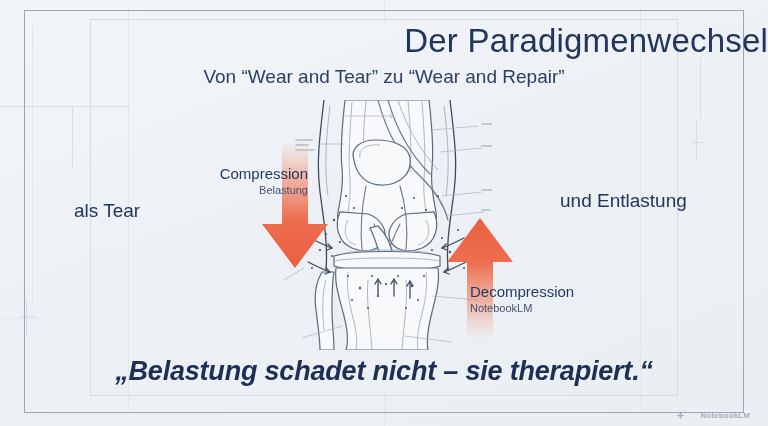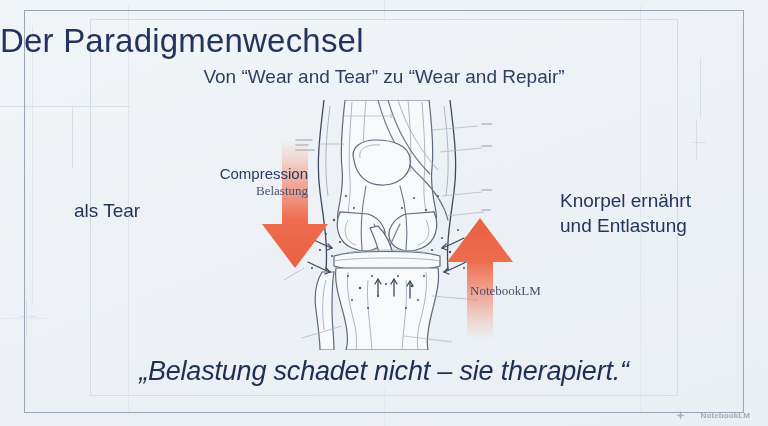--- a/index.html
+++ b/index.html
@@ -20,21 +20,21 @@
   .faint{background:#d7dee6;}
   .vfaint{background:#e2e7ed;}
 
   .frame{position:absolute;left:24px;top:10px;right:24px;bottom:13px;
          border:1.4px solid #9aa6b4;}
   .frame2{position:absolute;left:90px;top:19px;right:90px;bottom:30px;
          border:1px solid #d5dce4;}
 
   
   .title{
-    position:absolute;left:0;right:0;top:22px;text-align:left;
+    position:absolute;left:0;right:0;top:22px;text-align:right;
     font-size:33px;font-weight:400;color:#23355c;letter-spacing:.2px;
   }
   .subtitle{
     position:absolute;left:0;right:0;top:66px;text-align:center;
     font-size:19px;font-weight:400;color:#2b3f63;
   }
 
   
   .knee{position:absolute;left:282px;top:100px;width:210px;height:250px;}
   .knee svg{width:100%;height:100%;display:block;}
@@ -46,28 +46,28 @@
   .arw-down{left:258px;top:140px;width:74px;height:130px;}
   .arw-up{left:443px;top:218px;width:74px;height:122px;}
 
   
   .lbl{position:absolute;color:#22355c;}
   .lbl-left{left:74px;top:198px;width:160px;font-size:19px;line-height:25px;}
   .lbl-right{left:560px;top:188px;width:175px;font-size:19px;line-height:25px;}
 
   .cap{position:absolute;}
   .cap .big{font-size:15px;color:#253a60;line-height:18px;}
-  .cap .small{font-size:13px;color:#44526d;line-height:15px;font-family:Liberation Serif, serif;}
+  .cap .small{font-size:11px;color:#44526d;line-height:15px;}
   .cap-compression{left:178px;top:165px;width:130px;text-align:right;}
   .cap-decompression{left:470px;top:283px;width:150px;text-align:left;}
 
   
   .quote{
     position:absolute;left:0;right:0;top:356px;text-align:center;
-    font-size:27px;font-weight:400;font-style:italic;color:#1d2f55;
+    font-size:27px;font-weight:700;font-style:italic;color:#1d2f55;
     letter-spacing:-.2px;
   }
 
   
   .wm{position:absolute;right:18px;bottom:6px;display:flex;align-items:center;
       gap:16px;opacity:.45;}
   .wm-txt{font-size:8px;color:#4d5663;font-weight:600;letter-spacing:.1px;}
   .wm svg{display:block;}
 </style>
 </head>
@@ -267,30 +267,30 @@
       </defs>
       <path d="M37 0 L70 44 L50 44 L50 122 L24 122 L24 44 L4 44 Z" fill="url(#gup)"></path>
     </svg>
   </div>
 
   <div class="lbl lbl-left">
     <div>als Tear</div>
   </div>
 
   <div class="lbl lbl-right">
-    <div>Knorpel ernährt</div>
     <div>und Entlastung</div>
   </div>
 
   <div class="cap cap-compression">
     <div class="big">Compression</div>
     <div class="small">Belastung</div>
   </div>
 
   <div class="cap cap-decompression">
+    <div class="big">Decompression</div>
     <div class="small">NotebookLM</div>
   </div>
 
   <div class="quote">„Belastung schadet nicht – sie therapiert.“</div>
 
   <div class="wm">
     <span>
       <svg width="9" height="9" viewBox="0 0 12 12" xmlns="http://www.w3.org/2000/svg">
         <path d="M6 0 L7.3 4.7 L12 6 L7.3 7.3 L6 12 L4.7 7.3 L0 6 L4.7 4.7 Z" fill="#5b6470"></path>
       </svg>

